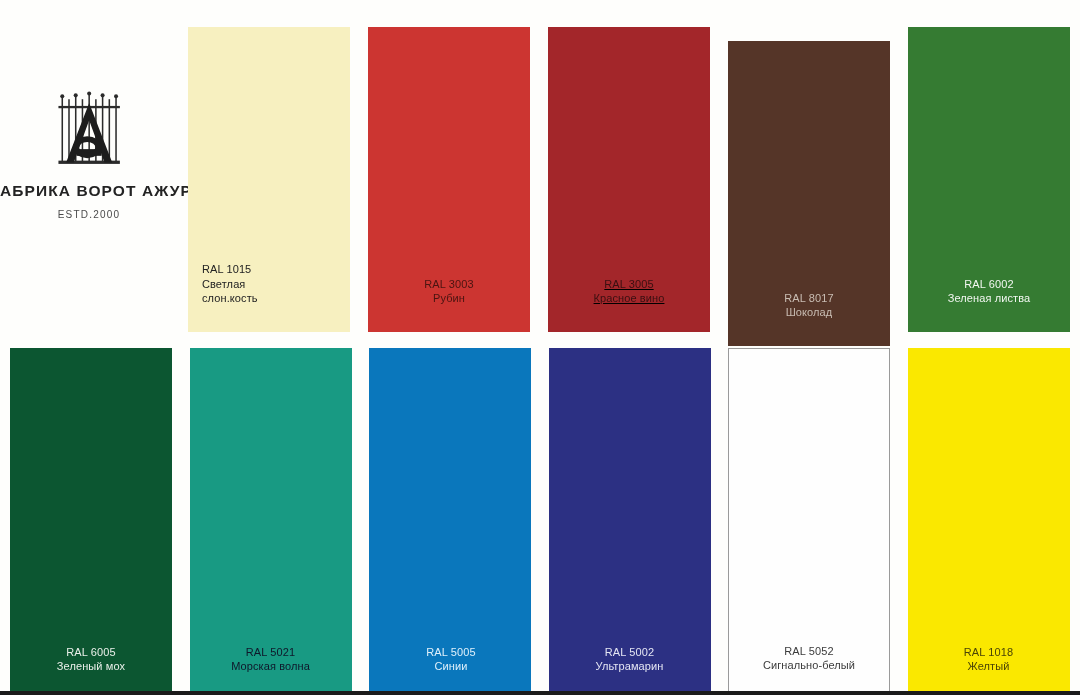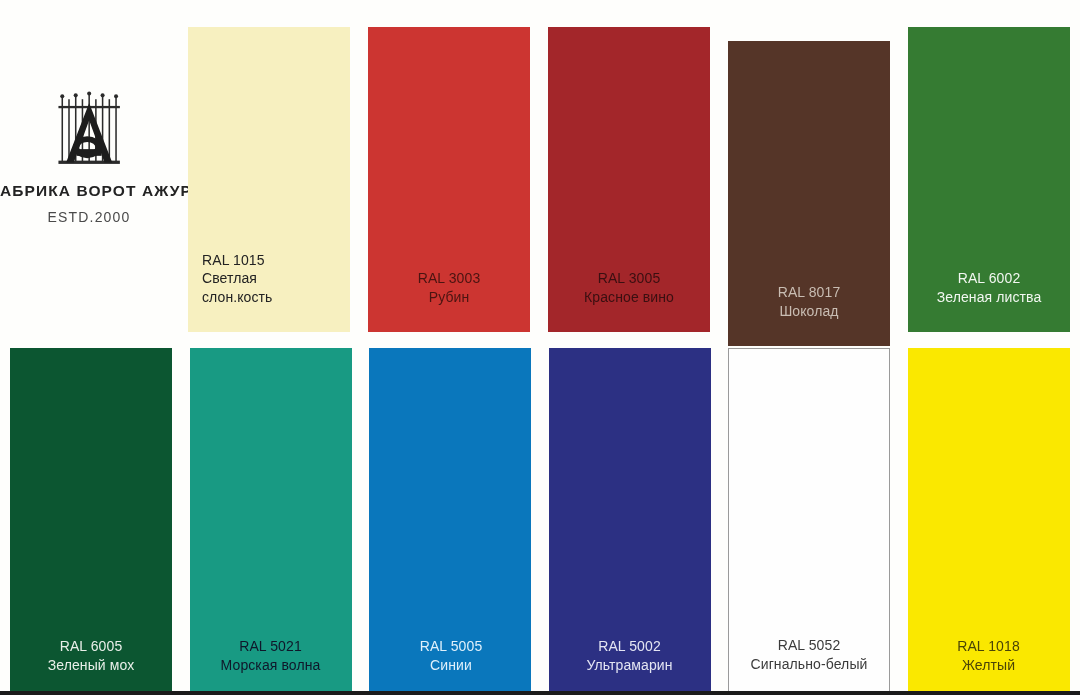--- a/index.html
+++ b/index.html
@@ -44,21 +44,21 @@
     font-size: 15.5px;
     font-weight: bold;
     letter-spacing: 1.1px;
     color: #232323;
     white-space: nowrap;
     text-align: center;
     transform: translateX(-4px);
   }
   .brand-estd {
     margin-top: 9px;
-    font-size: 14px;
+    font-size: 10px;
     letter-spacing: 1.2px;
     color: #4a4a4a;
     text-align: center;
     transform: translateX(-4px);
   }
 
   
   .row {
     position: absolute;
     display: flex;
@@ -94,21 +94,21 @@
 
   .row-2 .swatch {
     width: 162px;
     margin-right: 17.5px;
     height: 100%;
   }
   .row-2 .swatch:last-child { margin-right: 0; }
 
   .swatch-label {
     padding: 0 6px 26px 6px;
-    font-size: 14px;
+    font-size: 11px;
     line-height: 1.32;
     text-align: center;
     white-space: pre-line;
     letter-spacing: 0.1px;
   }
   .swatch-label .code { display: block; }
   .swatch-label .title { display: block; }
 
   .align-left .swatch-label {
     text-align: left;
@@ -179,21 +179,21 @@
   </div>
 
   <div class="row row-1" id="row-1">
       <div class="swatch align-left" style="background: rgb(247, 240, 192);">
         <div class="swatch-label" style="color: rgb(34, 34, 34);"><span class="code">RAL 1015</span><span class="title">Светлая
 слон.кость</span></div>
       </div>
       <div class="swatch" style="background: rgb(204, 53, 49);">
         <div class="swatch-label" style="color: rgb(74, 20, 17);"><span class="code">RAL 3003</span><span class="title">Рубин</span></div>
       </div>
-      <div class="swatch" style="background: rgb(163, 38, 42);">
+      <div class="swatch" style="background: rgb(163, 38, 42); text-decoration: underline;">
         <div class="swatch-label" style="color: rgb(58, 15, 17);"><span class="code">RAL 3005</span><span class="title">Красное вино</span></div>
       </div>
       <div class="swatch" style="background: rgb(85, 53, 40); margin-top: 14px;">
         <div class="swatch-label" style="color: rgb(201, 189, 179);"><span class="code">RAL 8017</span><span class="title">Шоколад</span></div>
       </div>
       <div class="swatch" style="background: rgb(53, 123, 50);">
         <div class="swatch-label" style="color: rgb(242, 247, 241);"><span class="code">RAL 6002</span><span class="title">Зеленая листва</span></div>
       </div>
     </div>
 

